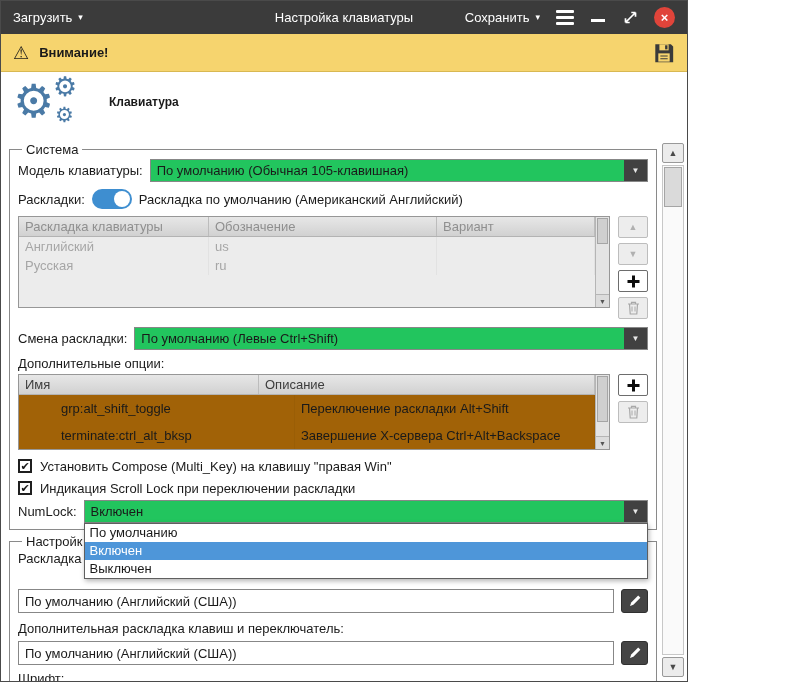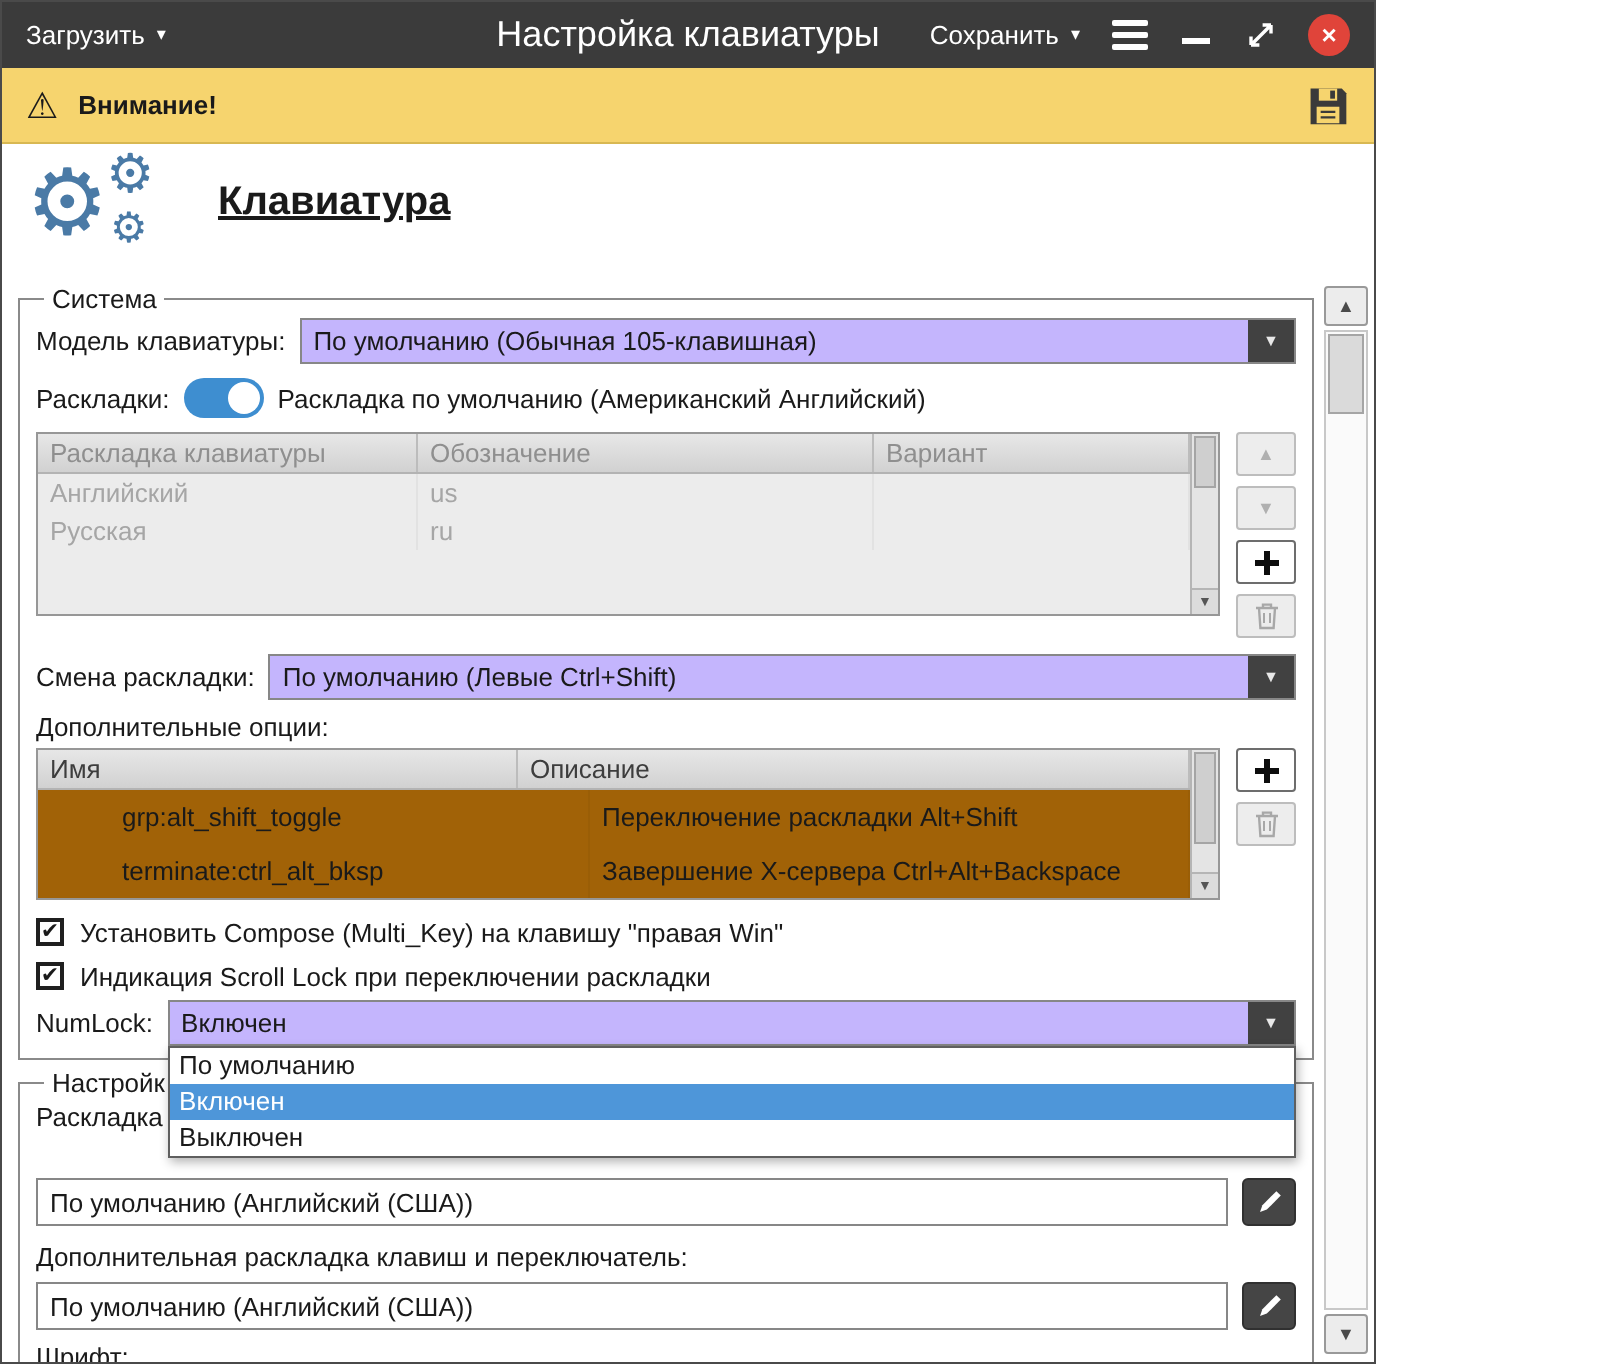--- a/index.html
+++ b/index.html
@@ -4,21 +4,21 @@
 <style>
   * { margin:0; padding:0; box-sizing:border-box; }
   html,body { width:800px; height:682px; }
   body { font-family:"Liberation Sans","DejaVu Sans",sans-serif; font-size:13px; color:#1a1a1a; background:#fff; }
   .window { width:688px; height:682px; border:1px solid #4a4a4a; background:#fff; position:relative; overflow:hidden; }
 
   
   .titlebar { height:33px; background:#3b3b3b; display:flex; align-items:center; padding:0 12px; color:#fff; position:relative; }
   .tb-btn { display:flex; align-items:center; gap:6px; cursor:pointer; color:#fff; }
   .caret { font-size:9px; line-height:1; }
-  .tb-title { position:absolute; left:50%; transform:translateX(-50%); font-size:18px; }
+  .tb-title { position:absolute; left:50%; transform:translateX(-50%); font-size:13px; }
   .tb-right { margin-left:auto; display:flex; align-items:center; gap:16px; }
   .hamburger { display:inline-flex; flex-direction:column; gap:3px; cursor:pointer; }
   .hamburger i { display:block; width:18px; height:3px; background:#fff; border-radius:1px; }
   .min-btn { width:16px; height:16px; display:flex; align-items:flex-end; justify-content:center; cursor:pointer; }
   .min-bar { width:14px; height:3px; background:#fff; margin-bottom:4px; }
   .max-btn { width:16px; height:16px; display:flex; align-items:center; justify-content:center; cursor:pointer; }
   .close-btn { width:21px; height:21px; border-radius:50%; background:#e0443a; color:#fff; font-size:13px; font-weight:bold;
                display:flex; align-items:center; justify-content:center; cursor:pointer; line-height:1; }
 
   
@@ -26,32 +26,32 @@
   .warn-icon { font-size:18px; line-height:1; color:#1a1a1a; }
   .warn-text { font-weight:bold; }
   .floppy { margin-left:auto; display:flex; cursor:pointer; }
 
   
   .app-header { height:66px; display:flex; align-items:center; padding:0 12px; gap:18px; background:#fff; }
   .gears { position:relative; width:78px; height:62px; color:#4a7aa6; flex:none; }
   .gear-big   { position:absolute; left:0;  top:4px;  font-size:46px; line-height:1; }
   .gear-small { position:absolute; left:40px; top:0;  font-size:27px; line-height:1; }
   .gear-tiny  { position:absolute; left:42px; top:30px; font-size:21px; line-height:1; }
-  .h-title { font-size:20px; font-weight:bold; margin-bottom:7px;text-decoration:underline; }
+  .h-title { font-size:12px; font-weight:bold; margin-bottom:7px; }
   .h-sub { font-size:13px; }
 
   
   .content { position:relative; padding:0 30px 0 8px; }
   fieldset { border:1px solid #8a8a8a; padding:2px 8px 6px; margin:4px 0 0 0; min-inline-size:0; }
   legend { padding:0 4px; margin-left:4px; font-size:13px; }
 
   .frow { display:flex; align-items:center; gap:7px; margin-bottom:6px; }
   .frow label { white-space:nowrap; }
 
-  .combo { flex:1; height:23px; border:1px solid #878787; background:#c4b5fd; display:flex; align-items:stretch; min-width:0; }
+  .combo { flex:1; height:23px; border:1px solid #878787; background:#22c55e; display:flex; align-items:stretch; min-width:0; }
   .combo-text { flex:1; padding:0 6px; display:flex; align-items:center; white-space:nowrap; overflow:hidden; }
   .combo-btn { width:23px; background:#414141; color:#e8e8e8; font-size:8px; display:flex; align-items:center; justify-content:center; cursor:pointer; }
 
   .toggle { width:40px; height:20px; border-radius:10px; background:#3e8ed0; position:relative; flex:none; cursor:pointer; }
   .toggle .knob { position:absolute; right:2px; top:2px; width:16px; height:16px; border-radius:50%; background:#fff; }
 
   
   .table-zone { display:flex; gap:8px; align-items:flex-start; }
   .tz1 { margin-bottom:8px; } .tz2 { margin-bottom:6px; }
   .gtable { flex:1; border:1px solid #979797; position:relative; padding-right:14px; overflow:hidden; background:#a16207; min-width:0; }

